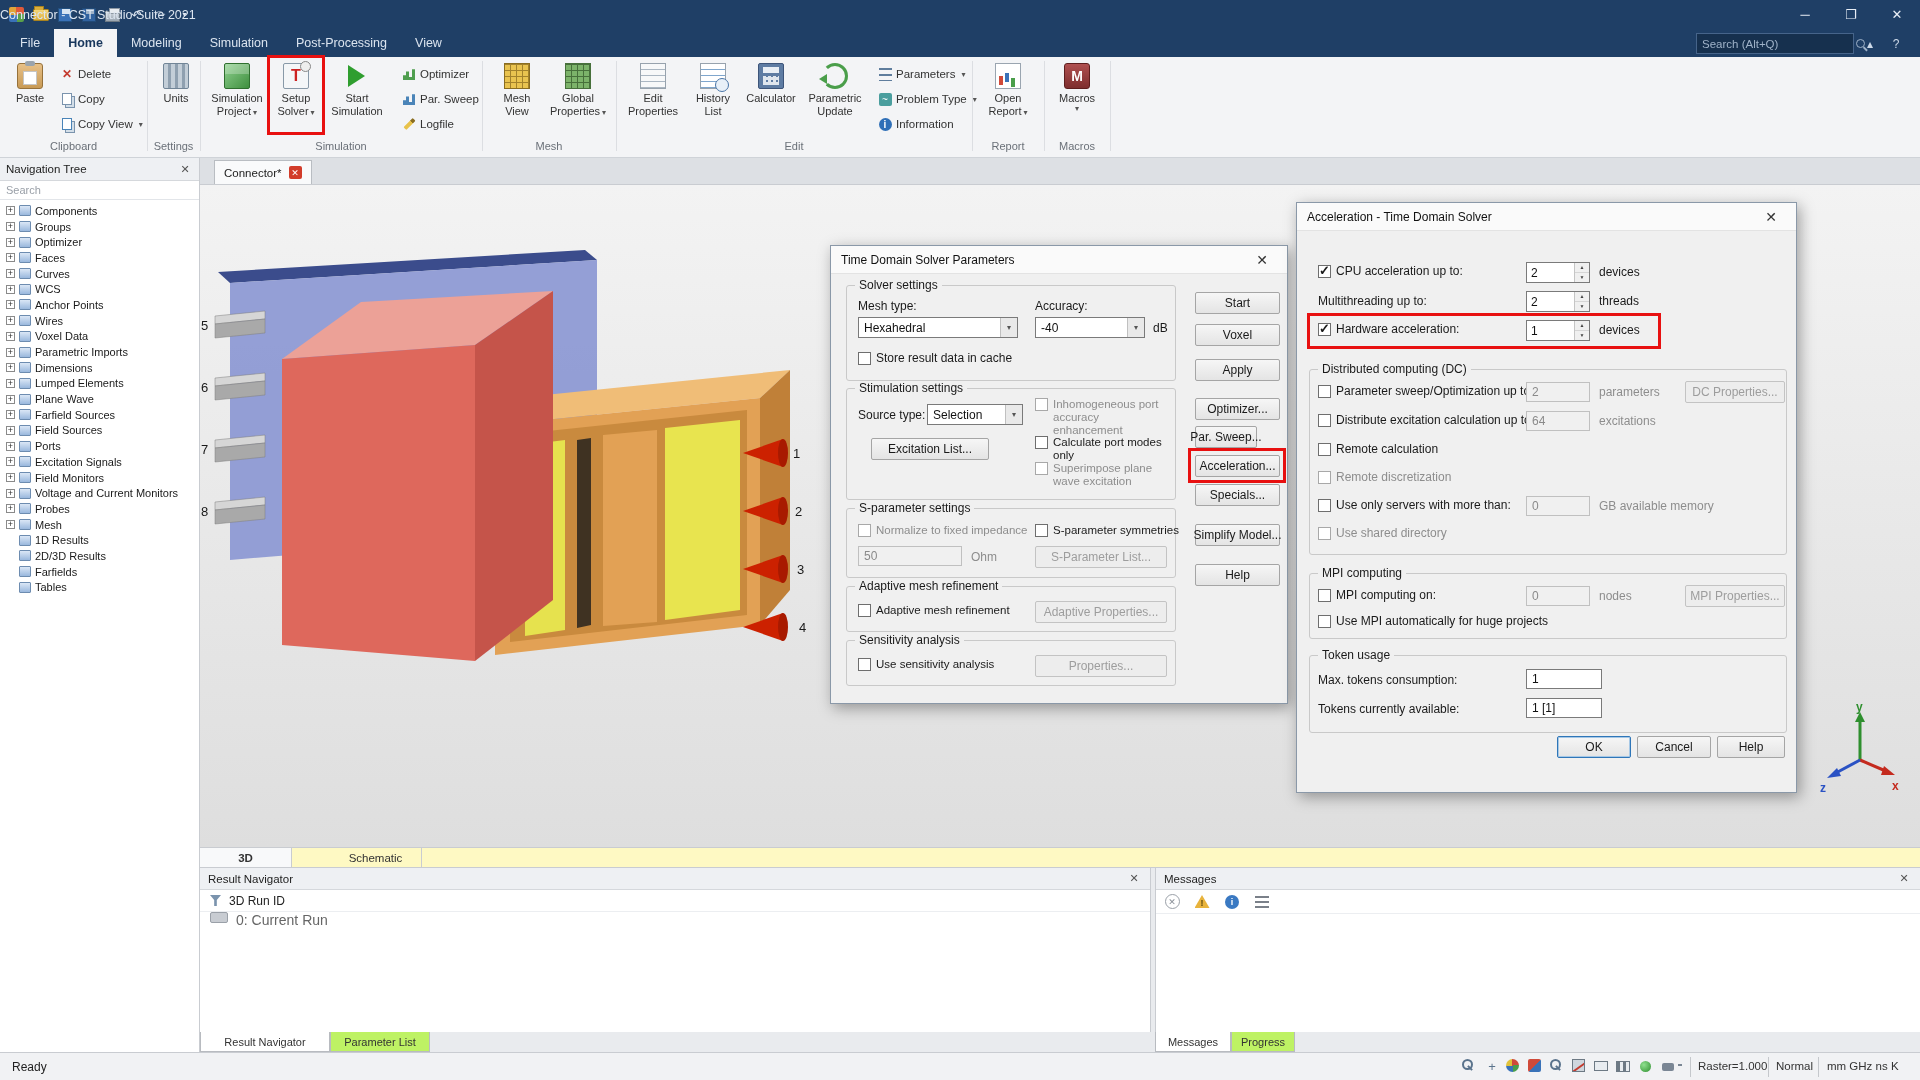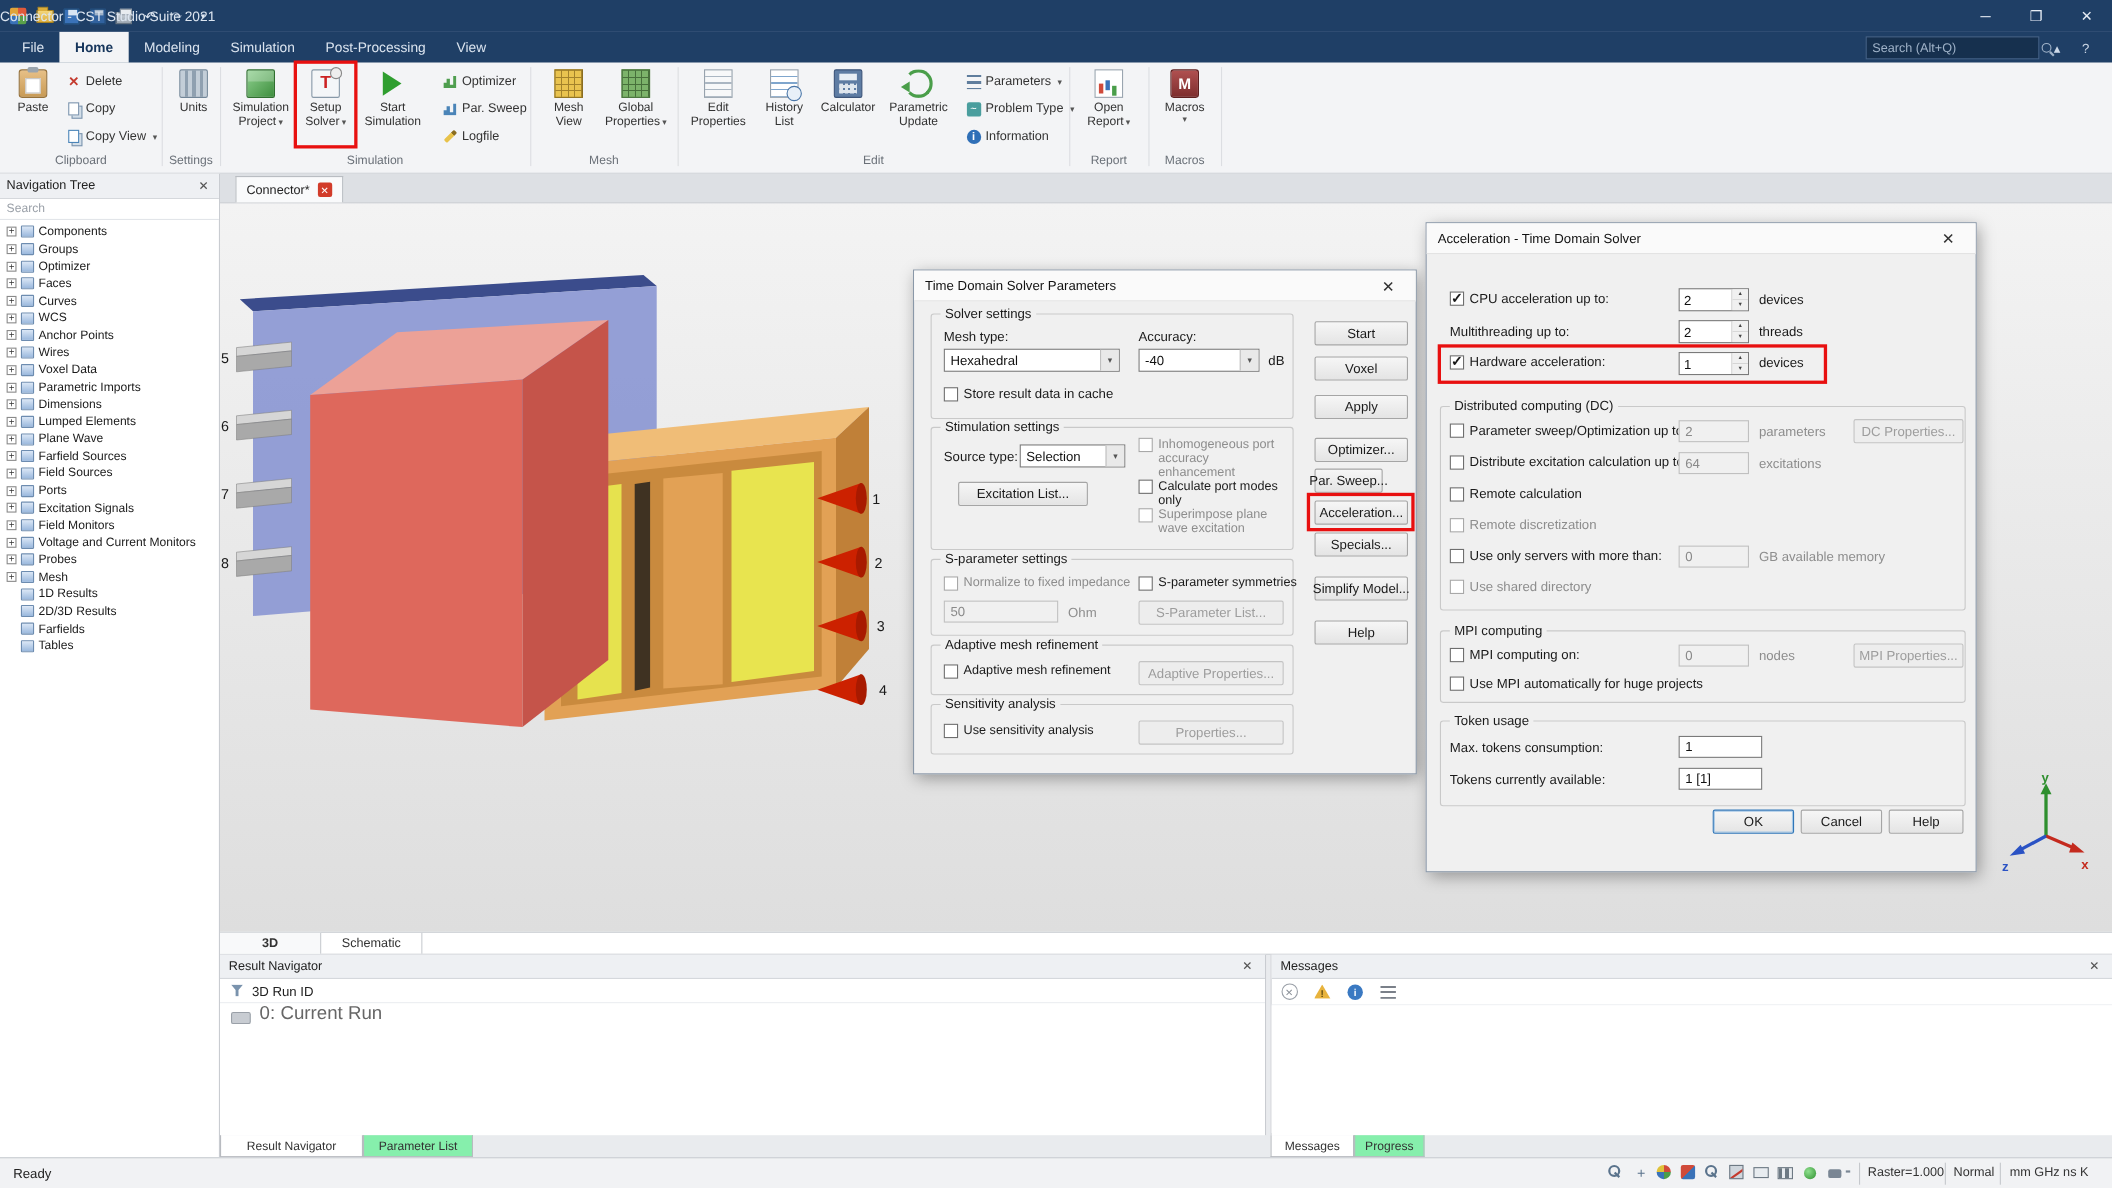--- a/index.html
+++ b/index.html
@@ -117,26 +117,26 @@
   .btn.def{border:1px solid #2f76b8;box-shadow:inset 0 0 0 1px #a6c8e6;}
   .spin{position:absolute;height:21px;background:#fff;border:1px solid #7a7a7a;display:flex;}
   .spin .v{flex:1;padding:3px 4px;font-size:12px;color:#111;}
   .spin .ar{width:15px;border-left:1px solid #c5c5c5;display:flex;flex-direction:column;}
   .spin .ar span{flex:1;font-size:5px;line-height:9px;text-align:center;color:#444;background:#f0f0f0;}
   .spin .ar span:first-child{border-bottom:1px solid #d5d5d5;}
   .tin{position:absolute;height:20px;border:1px solid #7a7a7a;background:#fff;font-size:12px;padding:2px 5px;color:#111;white-space:nowrap;}
   .tin.dis{background:#f0f0f0;color:#8a8a8a;border-color:#c0c0c0;}
 
   
-  .vtabs{position:absolute;left:200px;top:847px;width:1720px;height:21px;background:#ffffff;border-top:1px solid #c9ccd1;border-bottom:1px solid #c9ccd1;display:flex;font-size:11.5px;}
+  .vtabs{position:absolute;left:200px;top:847px;width:1720px;height:21px;background:#fef9c3;border-top:1px solid #c9ccd1;border-bottom:1px solid #c9ccd1;display:flex;font-size:11.5px;gap:38px;}
   .vtab{width:92px;display:flex;align-items:center;justify-content:center;color:#333;border-right:1px solid #c9ccd1;}
   .vtab.active{background:#f8f9fa;font-weight:bold;}
   .panel-title{height:22px;background:#eef0f3;border-bottom:1px solid #d5d8dc;display:flex;align-items:center;padding:0 8px;font-size:11.5px;color:#222;}
   .panel-title .x{margin-left:auto;color:#555;font-size:11px;width:16px;text-align:center;}
-  .ptab{height:20px;display:flex;align-items:center;justify-content:center;font-size:11px;color:#333;border:1px solid #b8bbc0;border-top:none;background:#86efac;}
+  .ptab{height:20px;display:flex;align-items:center;justify-content:center;font-size:11px;color:#333;border:1px solid #b8bbc0;border-top:none;background:#bef264;}
   .ptab.active{background:#fff;}
   .funnel{width:11px;height:11px;background:#7a93ad;clip-path:polygon(0 0,100% 0,62% 45%,62% 100%,38% 100%,38% 45%);}
   .runicon{width:18px;height:11px;background:#c8ccd2;border:1px solid #9aa0a8;border-radius:2px;}
   .mi{width:16px;height:16px;display:flex;align-items:center;justify-content:center;}
   .mi-x{width:15px;height:15px;border:1.5px solid #9aa0a8;border-radius:50%;color:#8a9098;font-size:9px;display:flex;align-items:center;justify-content:center;}
   .mi-warn{width:15px;height:13px;background:#e8b33c;clip-path:polygon(50% 0,100% 100%,0 100%);color:#5e4a10;font-size:9px;font-weight:bold;display:flex;align-items:flex-end;justify-content:center;}
   .mi-info{width:14px;height:14px;background:#3a79c2;border-radius:50%;color:#fff;font-size:9px;font-weight:bold;display:flex;align-items:center;justify-content:center;}
   .mi-filter{width:14px;height:12px;background:repeating-linear-gradient(180deg,#7a8089 0 2px,transparent 2px 5px);}
 
   
@@ -761,21 +761,21 @@
 
   <div style="position:absolute;left:200px;top:868px;width:951px;height:164px;background:#fff;border-right:1px solid #c9ccd1">
     <div class="panel-title">
       <span>Result Navigator</span>
       <span class="x">✕</span>
     </div>
     <div style="height:22px;display:flex;align-items:center;gap:8px;padding:0 10px;border-bottom:1px solid #eceef1;font-size:12px;color:#222">
       <span class="funnel"></span>
       <span>3D Run ID</span>
     </div>
-    <div style="height:19px;display:flex;align-items:flex-end;gap:8px;padding:0 10px;font-size:17px;color:#666">
+    <div style="height:19px;display:flex;align-items:flex-start;gap:8px;padding:0 10px;font-size:14px;color:#666">
       <span class="runicon"></span>
       <span>0: Current Run</span>
     </div>
   </div>
   <div class="ptab active" style="position:absolute;left:200px;top:1032px;width:130px">Result Navigator</div>
   <div class="ptab" style="position:absolute;left:330px;top:1032px;width:100px">Parameter List</div>
 
   <div style="position:absolute;left:1155px;top:868px;width:765px;height:164px;background:#fff;border-left:1px solid #c9ccd1">
     <div class="panel-title">
       <span>Messages</span>

